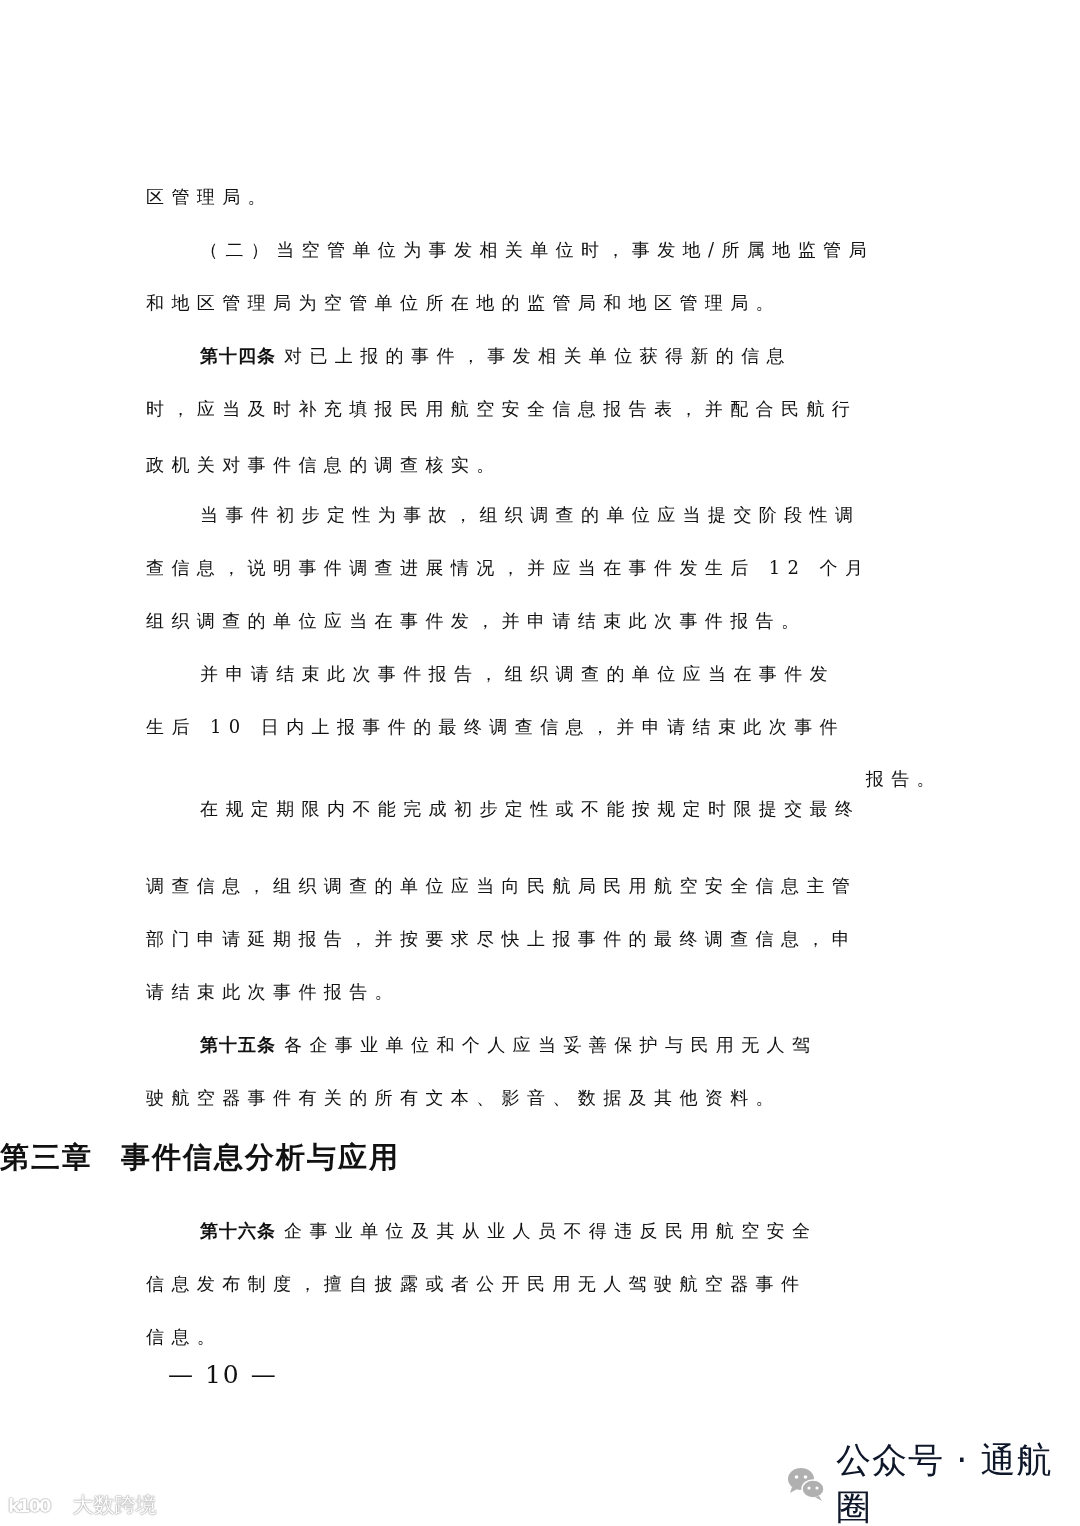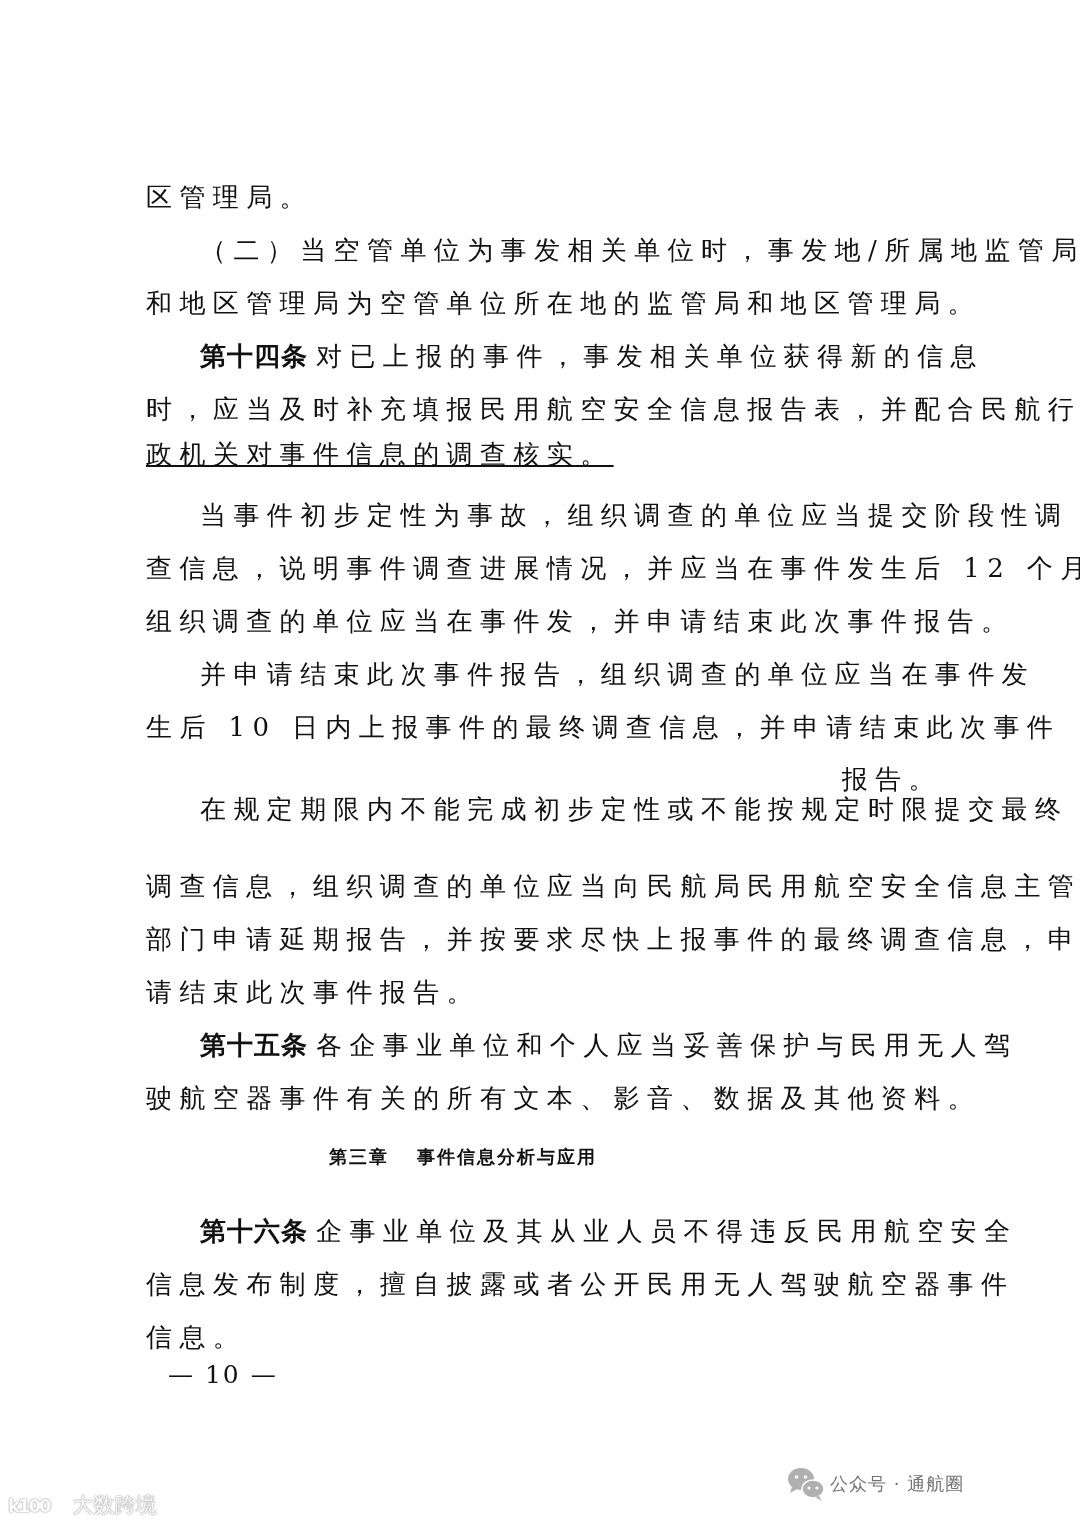--- a/index.html
+++ b/index.html
@@ -18,40 +18,40 @@
     .page {
       position: absolute;
       left: 0; top: 0;
       width: 1080px;
       height: 1526px;
     }
     .line {
       position: absolute;
       left: 146px;
       width: 796px;
-      font-size: 26px;
+      font-size: 18px;
       line-height: 34px;
       white-space: nowrap;
       letter-spacing: 7.4px;
     }
     .line.indent { left: 200px; width: 742px; }
     .bold {
       font-family: "DejaVu Sans", "Liberation Sans", sans-serif;
       font-weight: bold;
       letter-spacing: 1px;
       margin-right: 8px;
     }
     .chapter {
       position: absolute;
       left: 0;
       width: 926px;
-      text-align: center;
+      text-align: left;
       font-family: "DejaVu Sans", "Liberation Sans", sans-serif;
       font-weight: bold;
-      font-size: 18px;
+      font-size: 29px;
       line-height: 34px;
       letter-spacing: 2px;
     }
     .chapter .gap { display: inline-block; width: 28px; }
     .pagenum {
       position: absolute;
       left: 168px;
       top: 1360px;
       font-size: 25px;
       line-height: 30px;
@@ -76,39 +76,39 @@
       font-weight: bold;
       letter-spacing: -2px;
     }
     .wm-right {
       position: absolute;
       left: 786px;
       top: 1462px;
       height: 44px;
       display: flex;
       align-items: center;
-      gap: 4px;
-      color: #737373;
+      gap: 10px;
+      color: #0f172a;
       font-family: "DejaVu Sans", "Liberation Sans", sans-serif;
-      font-size: 18px;
+      font-size: 35px;
       letter-spacing: 1px;
     }
     .wechat-icon { width: 40px; height: 36px; display: inline-block; }
   </style>
 </head>
 <body>
 
 <div class="page">
   <div id="lines">
       <div class="line" style="top: 180px;"><span>区管理局。</span></div>
       <div class="line indent" style="top: 233px;"><span>（二）当空管单位为事发相关单位时，事发地/所属地监管局</span></div>
       <div class="line" style="top: 286px;"><span>和地区管理局为空管单位所在地的监管局和地区管理局。</span></div>
       <div class="line indent" style="top: 339px;"><span class="bold">第十四条</span><span>对已上报的事件，事发相关单位获得新的信息</span></div>
       <div class="line" style="top: 392px;"><span>时，应当及时补充填报民用航空安全信息报告表，并配合民航行</span></div>
-      <div class="line" style="top: 437px; text-decoration: underline;"><span>政机关对事件信息的调查核实。</span></div>
+      <div class="line" style="top: 448px;"><span>政机关对事件信息的调查核实。</span></div>
       <div class="line indent" style="top: 498px;"><span>当事件初步定性为事故，组织调查的单位应当提交阶段性调</span></div>
       <div class="line" style="top: 551px;"><span>查信息，说明事件调查进展情况，并应当在事件发生后 12 个月</span></div>
       <div class="line" style="top: 604px;"><span>组织调查的单位应当在事件发，并申请结束此次事件报告。</span></div>
       <div class="line indent" style="top: 657px;"><span>并申请结束此次事件报告，组织调查的单位应当在事件发</span></div>
       <div class="line" style="top: 710px;"><span>生后 10 日内上报事件的最终调查信息，并申请结束此次事件</span></div>
       <div class="line" style="top: 762px; text-align: right;"><span>报告。</span></div>
       <div class="line indent" style="top: 792px;"><span>在规定期限内不能完成初步定性或不能按规定时限提交最终</span></div>
       <div class="line" style="top: 869px;"><span>调查信息，组织调查的单位应当向民航局民用航空安全信息主管</span></div>
       <div class="line" style="top: 922px;"><span>部门申请延期报告，并按要求尽快上报事件的最终调查信息，申</span></div>
       <div class="line" style="top: 975px;"><span>请结束此次事件报告。</span></div>

